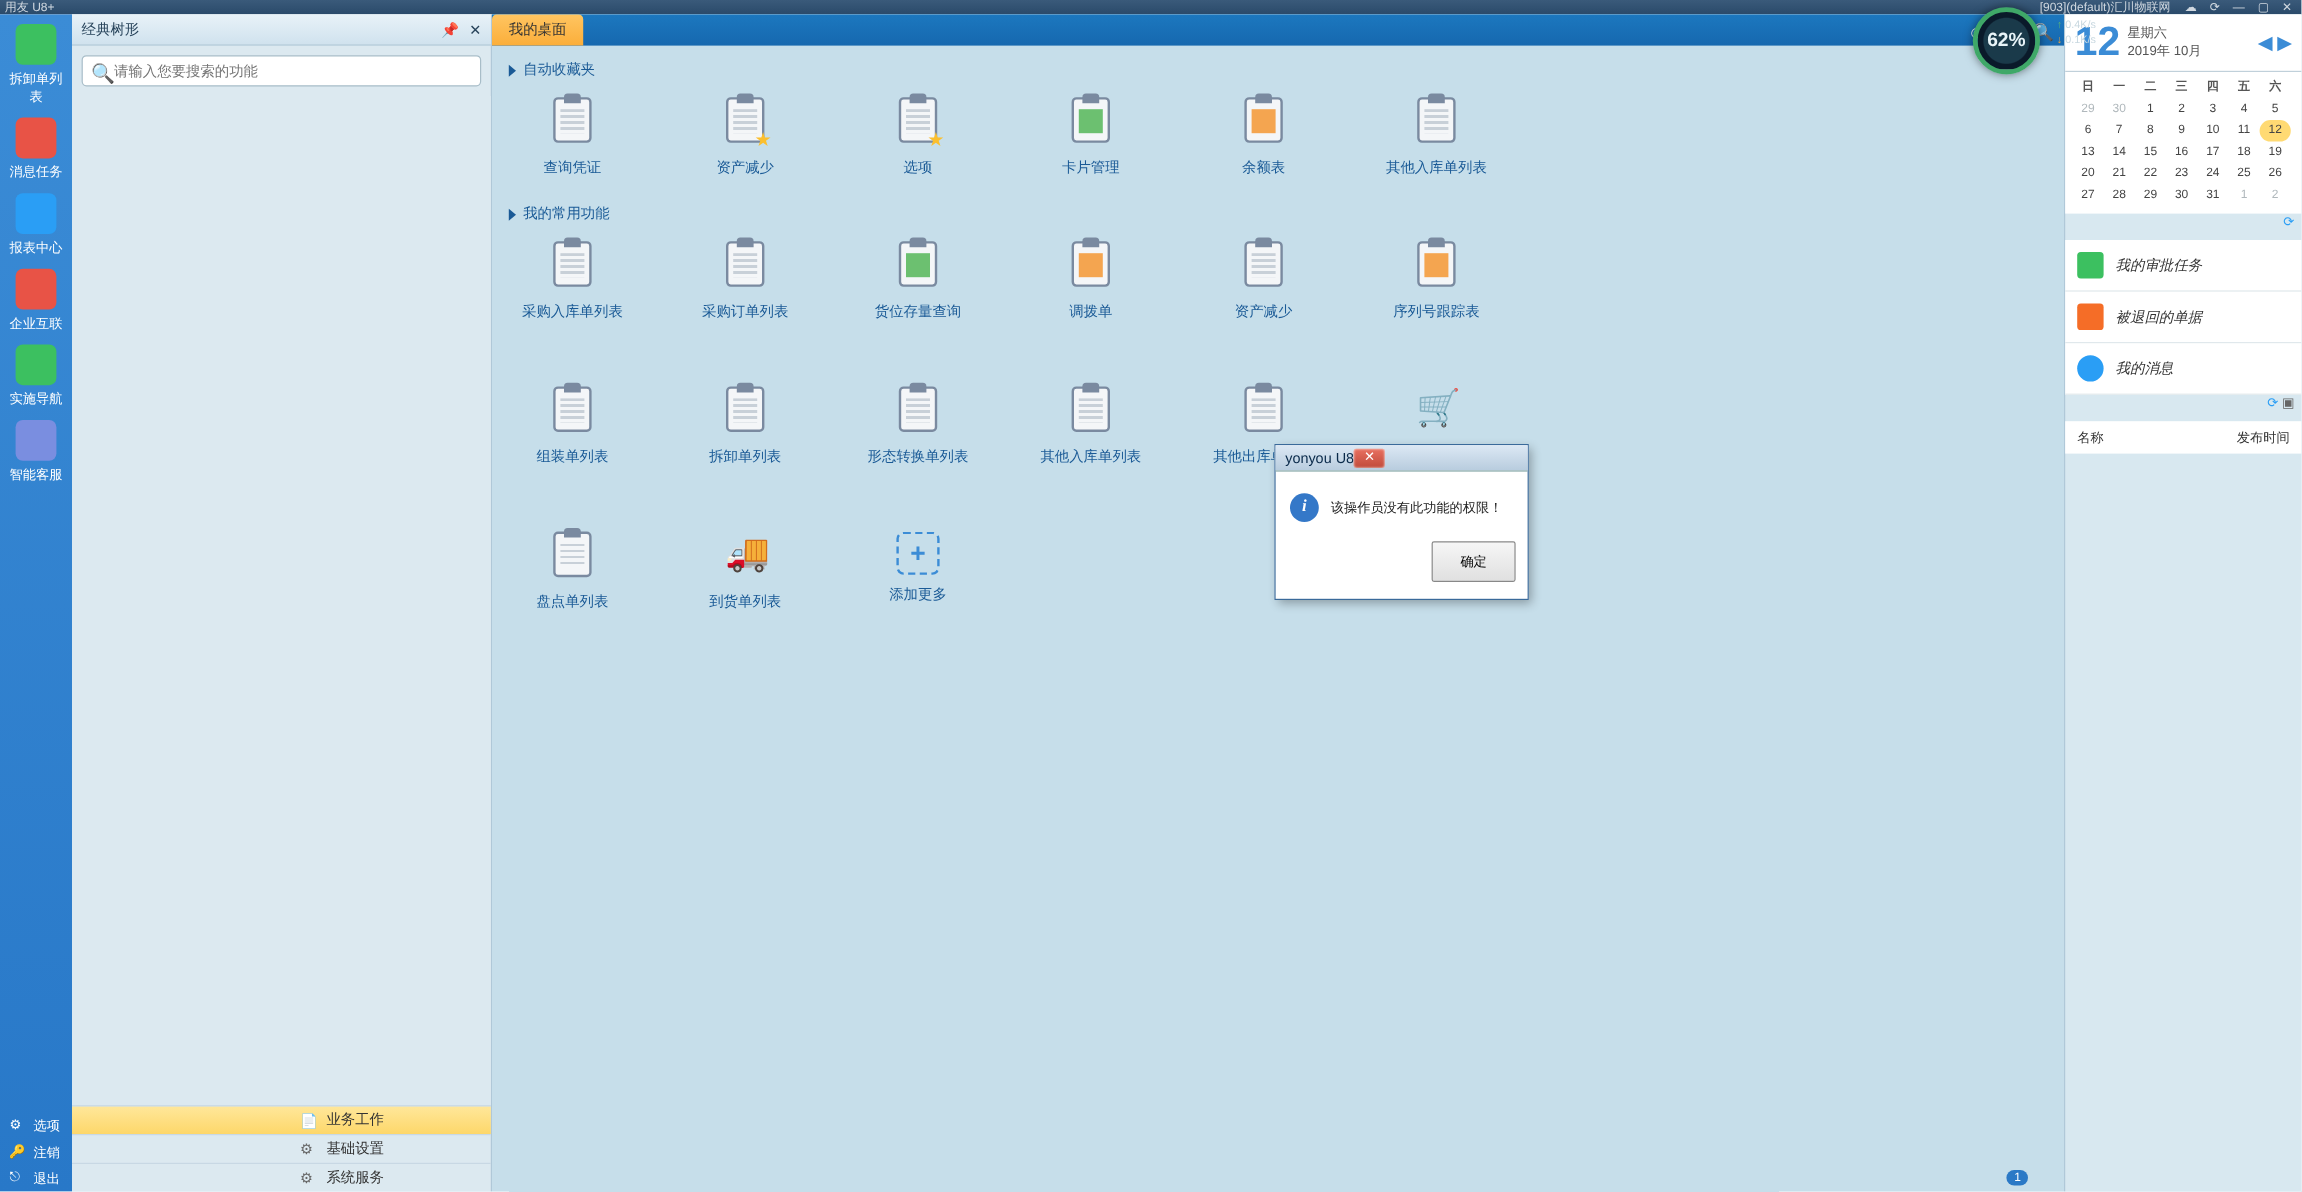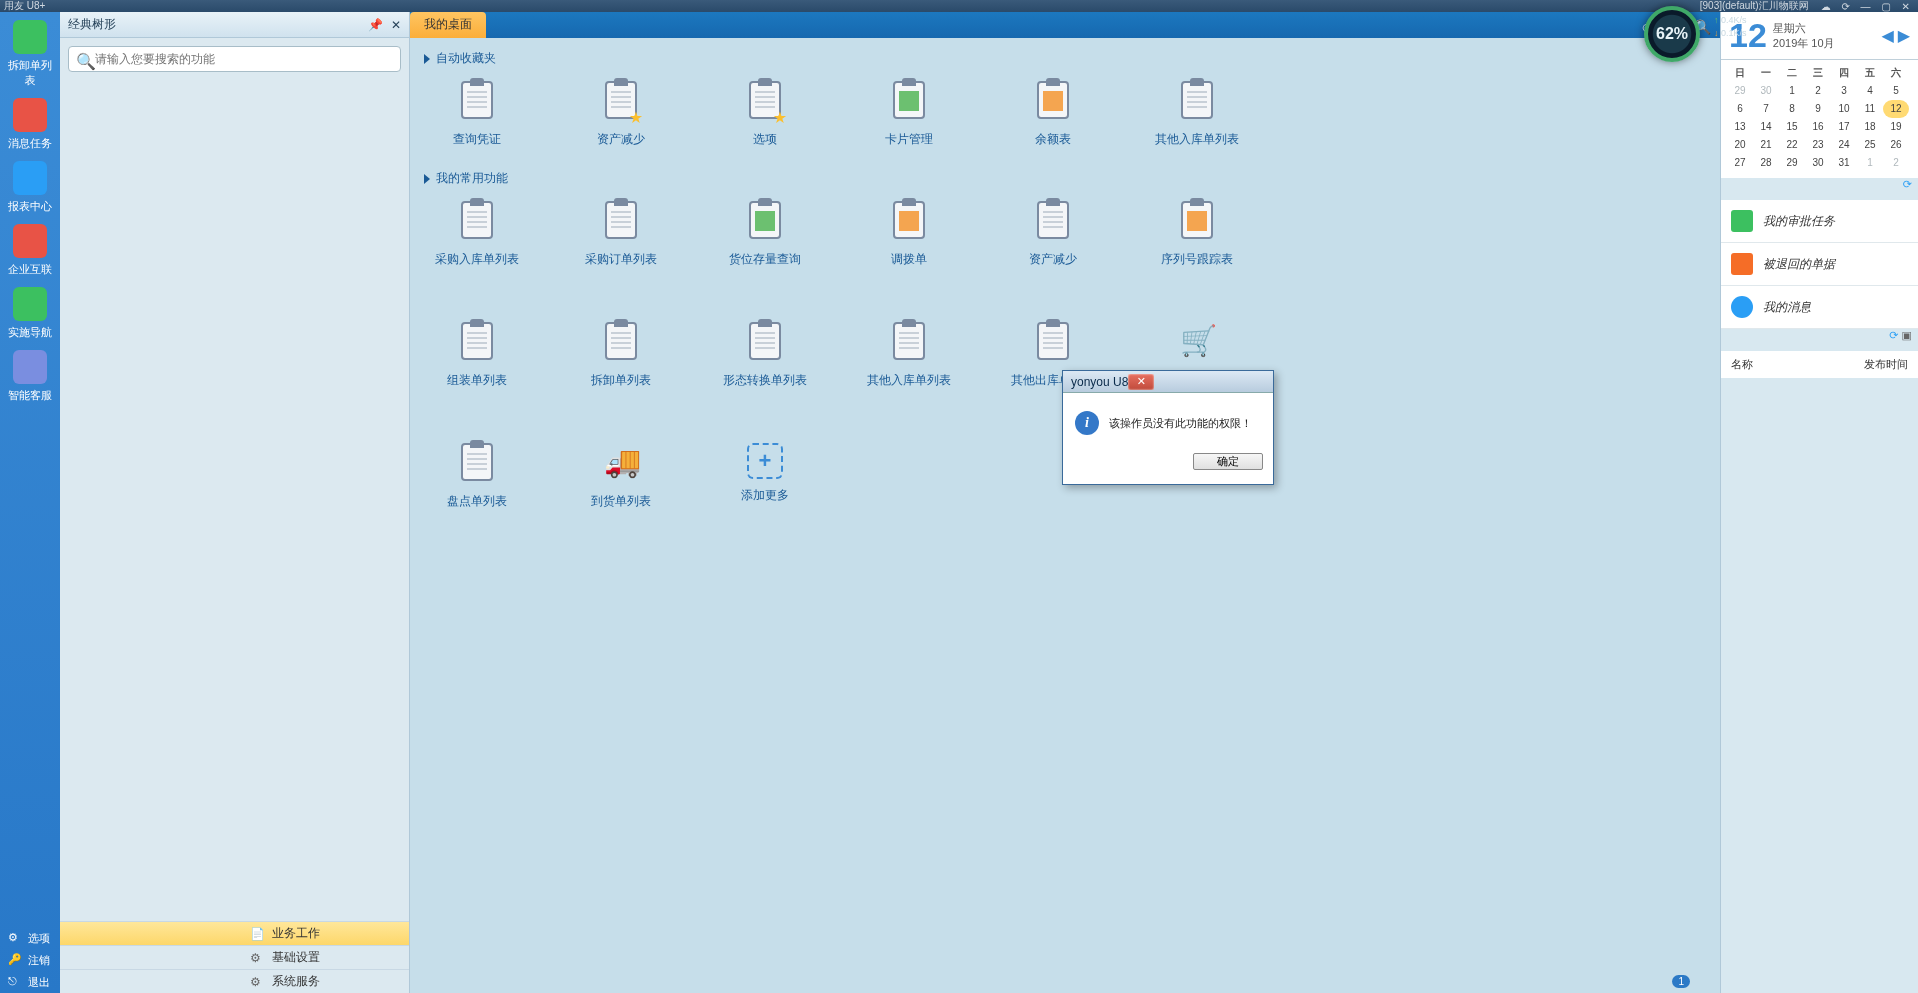--- a/index.html
+++ b/index.html
@@ -87,21 +87,21 @@
 .top-right-toolbar { position: absolute; top: 6px; right: 8px; display: flex; gap: 10px; z-index: 3; }
 .tb-ico { width: 18px; height: 18px; color: #fff; cursor: pointer; font-size: 14px; display: flex; align-items: center; justify-content: center; }
 
 
 .modal { position: absolute; top: 358px; left: 652px; width: 212px; background: #fff; border: 1px solid #3a6a9a; box-shadow: 3px 3px 8px rgba(0,0,0,.3); z-index: 100; }
 .modal-title { height: 22px; background: linear-gradient(#dce8f4,#b8ccde); display: flex; align-items: center; padding: 0 4px 0 8px; font-size: 12px; color: #0a2a4a; border-bottom: 1px solid #8aa; }
 .modal-close { width: 26px; height: 16px; background: linear-gradient(#e87060,#c04a3b); color: #fff; font-size: 11px; text-align: center; line-height: 15px; border-radius: 2px; cursor: pointer; box-shadow: 0 0 2px #fff inset; }
 .modal-body { padding: 18px 12px 4px; display: flex; gap: 10px; align-items: center; font-size: 11px; color: #222; }
 .info-icon { width: 24px; height: 24px; border-radius: 50%; background: #3478c8; display: flex; align-items: center; justify-content: center; color: #fff; font-family: serif; font-style: italic; font-weight: bold; font-size: 14px; }
 .modal-footer { padding: 12px 10px 14px; text-align: right; }
-.modal-btn { width: 70px; height: 17px; font-size: 11px; background: linear-gradient(#f6f6f6,#e0e0e0); border: 1px solid #888; border-radius: 2px; cursor: pointer; }
+.modal-btn { width: 70px; height: 34px; font-size: 11px; background: linear-gradient(#f6f6f6,#e0e0e0); border: 1px solid #888; border-radius: 2px; cursor: pointer; }
 
 .top-bar-workspace { height: 26px; background: linear-gradient(#1c78bf,#1668af); position: relative; display: flex; }
 
 .bottom-status { position: absolute; bottom: 4px; right: 30px; z-index:1; }
 .stat-blue { display:inline-block; background:#2b79c6; color:#fff; font-size:10px; padding:1px 6px; border-radius:8px; }
 </style>
 </head>
 <body>
 
 <div class="title-bar">

